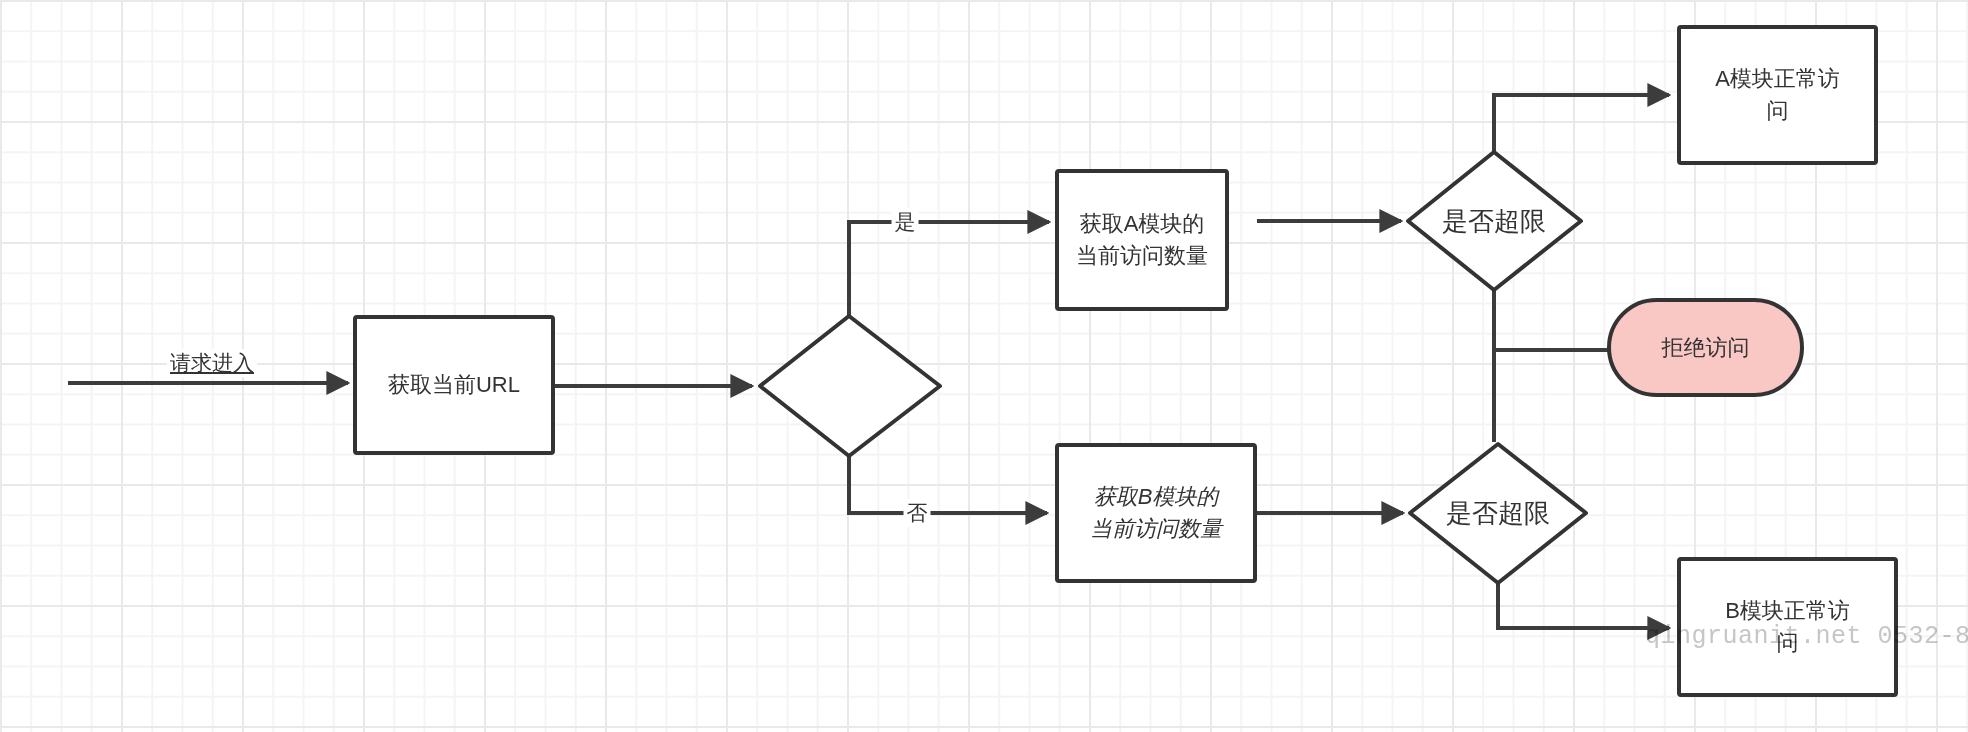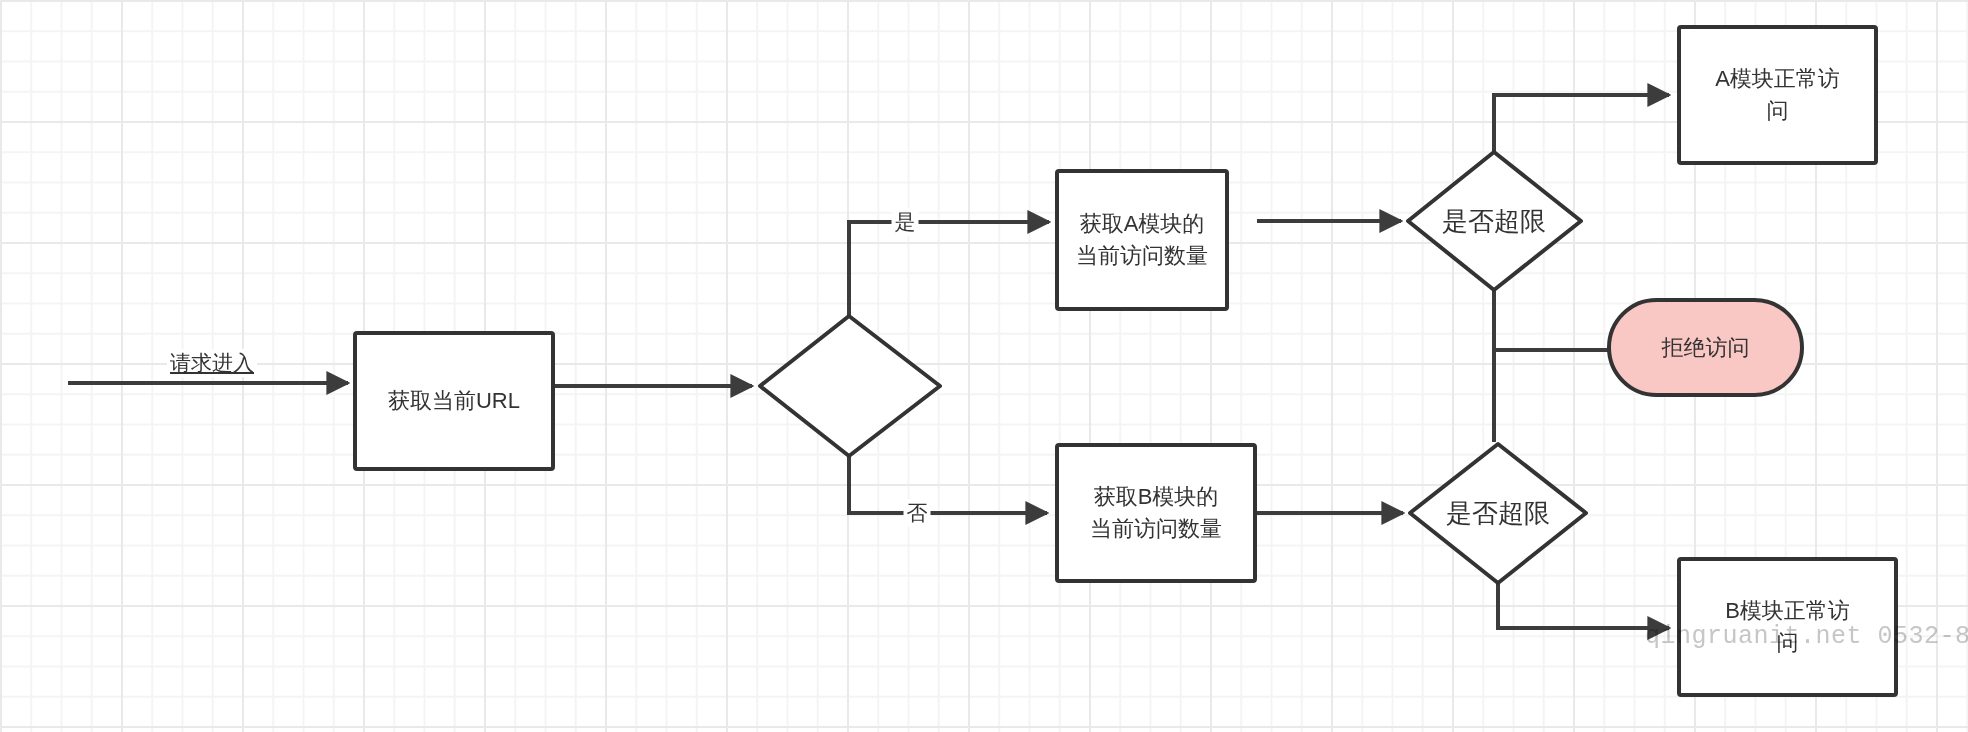--- a/index.html
+++ b/index.html
@@ -87,26 +87,26 @@
     <path class="edge" d="M1494 350 V442"></path>
     <path class="edge" d="M849 456 V513 H1047" marker-end="url(#arrowhead)"></path>
     <path class="edge" d="M1257 513 H1403" marker-end="url(#arrowhead)"></path>
     <path class="edge" d="M1498 583 V628 H1669" marker-end="url(#arrowhead)"></path>
 
     <polygon class="shape" points="760,386 849,316 940,386 849,456"></polygon>
     <polygon class="shape" points="1408,221 1494,152 1581,221 1494,290"></polygon>
     <polygon class="shape" points="1410,513 1498,444 1586,513 1498,583"></polygon>
   </svg>
 
-  <div class="node" style="left:353px; top:315px; width:202px; height:140px;margin-top:16px;">获取当前URL</div>
+  <div class="node" style="left:353px; top:315px; width:202px; height:140px;">获取当前URL</div>
 
   <div class="node" style="left:1055px; top:150px; width:174px; height:142px;margin-top:19px;">获取A模块的
 当前访问数量</div>
 
-  <div class="node" style="left:1055px; top:443px; width:202px; height:140px;">获取B模块的
+  <div class="node" style="left:1055px; top:443px; width:202px; height:140px;font-style:italic;">获取B模块的
 当前访问数量</div>
 
   <div class="node" style="left:1677px; top:25px; width:201px; height:140px;">A模块正常访
 问</div>
 
   <div class="node" style="left:1677px; top:557px; width:221px; height:140px;">B模块正常访
 问</div>
 
   <div class="node deny" style="left:1607px; top:298px; width:197px; height:99px;">拒绝访问</div>
 

